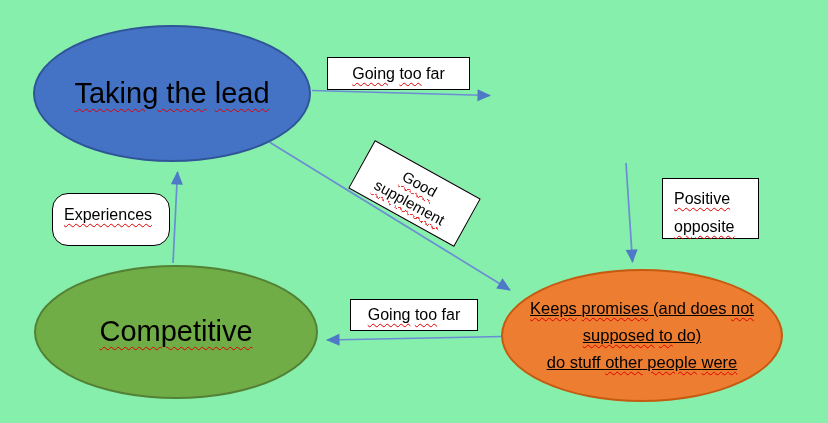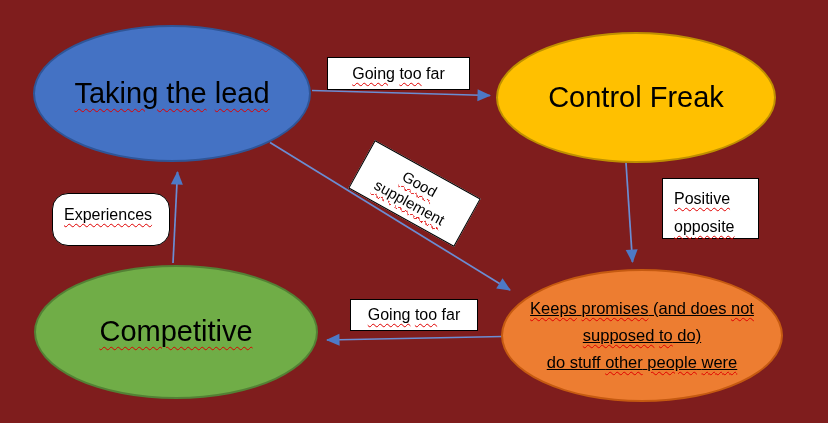--- a/index.html
+++ b/index.html
@@ -4,21 +4,21 @@
 <style>
   html, body { margin: 0; padding: 0; }
   body {
     font-family: "Liberation Sans", sans-serif;
     background: #ffffff;
   }
   .canvas {
     position: relative;
     width: 828px;
     height: 423px;
-    background: #7f1d1d;
+    background: #86efac;
     overflow: hidden;
   }
   svg.connectors {
     position: absolute;
     left: 0; top: 0;
     width: 828px; height: 423px;
     z-index: 1;
   }
   svg.connectors line {
     stroke: var(--arrow-shaft, #6b8dd3);
@@ -93,23 +93,20 @@
     <line x1="626" y1="163" x2="632.5" y2="262" marker-end="url(#ah)"></line>
     <line x1="503" y1="336.5" x2="327" y2="340" marker-end="url(#ah)"></line>
     <line x1="173" y1="263" x2="177.5" y2="172" marker-end="url(#ah)"></line>
     <line x1="270" y1="142.5" x2="510" y2="290" marker-end="url(#ah)"></line>
   </svg>
 
   <div class="node" id="node-taking-the-lead" style="background-color: rgb(68, 114, 196); border-color: rgb(47, 85, 151);">
     <div class="node-title"><span class="sq">Taking the</span><span> </span><span class="sq">lead</span></div>
   </div>
 
-  <div class="node" id="node-control-freak" style="background-color: rgb(255, 192, 0); border-color: rgb(191, 144, 0);">
-    <div class="node-title"><span>Control Freak</span></div>
-  </div>
 
   <div class="node" id="node-competitive" style="background-color: rgb(112, 173, 71); border-color: rgb(83, 129, 53);">
     <div class="node-title"><span class="sq">Competitive</span></div>
   </div>
 
   <div class="node" id="node-keeps-promises" style="background-color: rgb(237, 125, 49); border-color: rgb(197, 90, 17);">
     <div class="node-small">
       <div><span class="sq">Keeps</span><span> </span><span class="sq">promises</span><span> (and does </span><span class="sq">not</span></div>
       <div><span class="sq">supposed</span><span> </span><span class="sq">to</span><span> do)</span></div>
       <div><span>do stuff </span><span class="sq">other</span><span> </span><span class="sq">people</span><span> </span><span class="sq">were</span></div>

